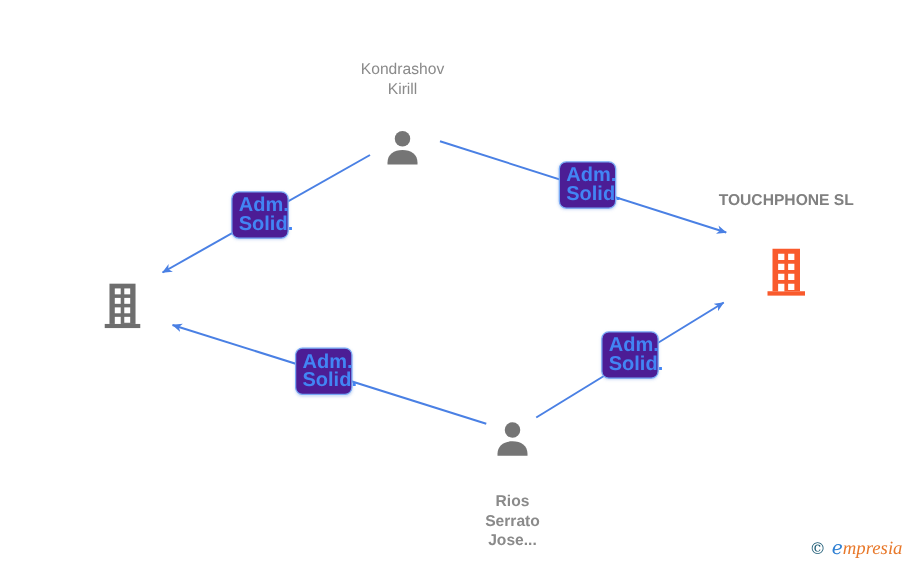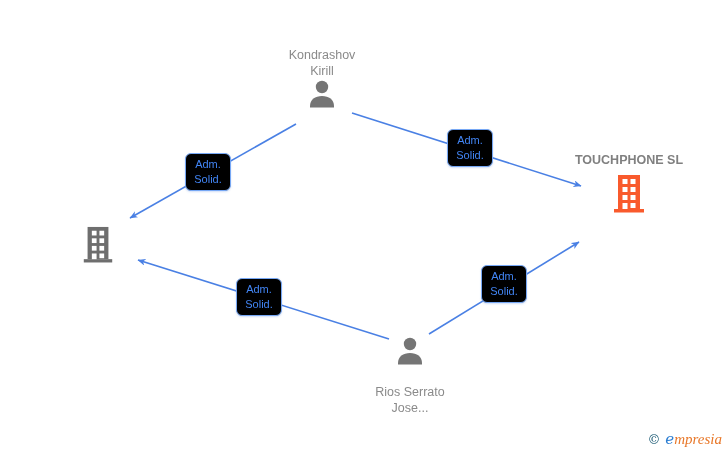--- a/index.html
+++ b/index.html
@@ -16,44 +16,46 @@
     left: 0; top: 0;
     z-index: 1;
   }
   .node {
     position: absolute;
     z-index: 3;
     display: flex;
     flex-direction: column;
     align-items: center;
     cursor: pointer;
+    gap: 24px;
   }
   .node-label {
     color: #8a8a8a;
     font-size: 12.5px;
     line-height: 15.5px;
     text-align: center;
   }
   .node-label.bold { font-weight: bold; color: #808080; }
   .icon-wrap { line-height: 0; }
   .edge-label {
     position: absolute;
     z-index: 2;
     transform: translate(-50%, -50%);
-    background: #000000;
+    background: #4c1d95;
     border: 1px solid #77a8f5;
     border-radius: 6px;
     box-shadow: 0 1px 2px rgba(120,160,230,0.35);
     color: #4285f4;
-    font-size: 11px;
+    font-size: 16px;
     line-height: 15px;
     text-align: center;
     width: 34px;
     padding: 3px 5px;
     cursor: pointer;
+    font-weight: bold;
   }
   .watermark {
     position: absolute;
     right: 6px;
     bottom: 2px;
     z-index: 4;
     font-family: "DejaVu Serif", serif;
     font-style: italic;
     font-size: 15px;
     white-space: nowrap;
@@ -129,21 +131,21 @@
     </span>
   </div>
 
   <div class="node" style="left:375px; top:336px; width:70px;">
     <span class="icon-wrap">
       <svg width="30" height="30" viewBox="0 0 30 30">
         <circle cx="15" cy="8" r="6.2" fill="#757575"></circle>
         <path d="M3,28.5 v-1.5 c0,-6.5 5.2,-10 12,-10 s12,3.5 12,10 v1.5 z" fill="#757575"></path>
       </svg>
     </span>
-    <div class="node-label" style="margin-top:19px;">Rios Serrato Jose...</div>
+    <div class="node-label" style="margin-top:4px;font-weight:bold;">Rios Serrato Jose...</div>
   </div>
 
   <div class="watermark">
     <span class="copy">©</span>
     <span><span class="brand-e">e</span><span class="brand-rest">mpresia</span></span>
   </div>
 
 </div>
 
 </body></html>

